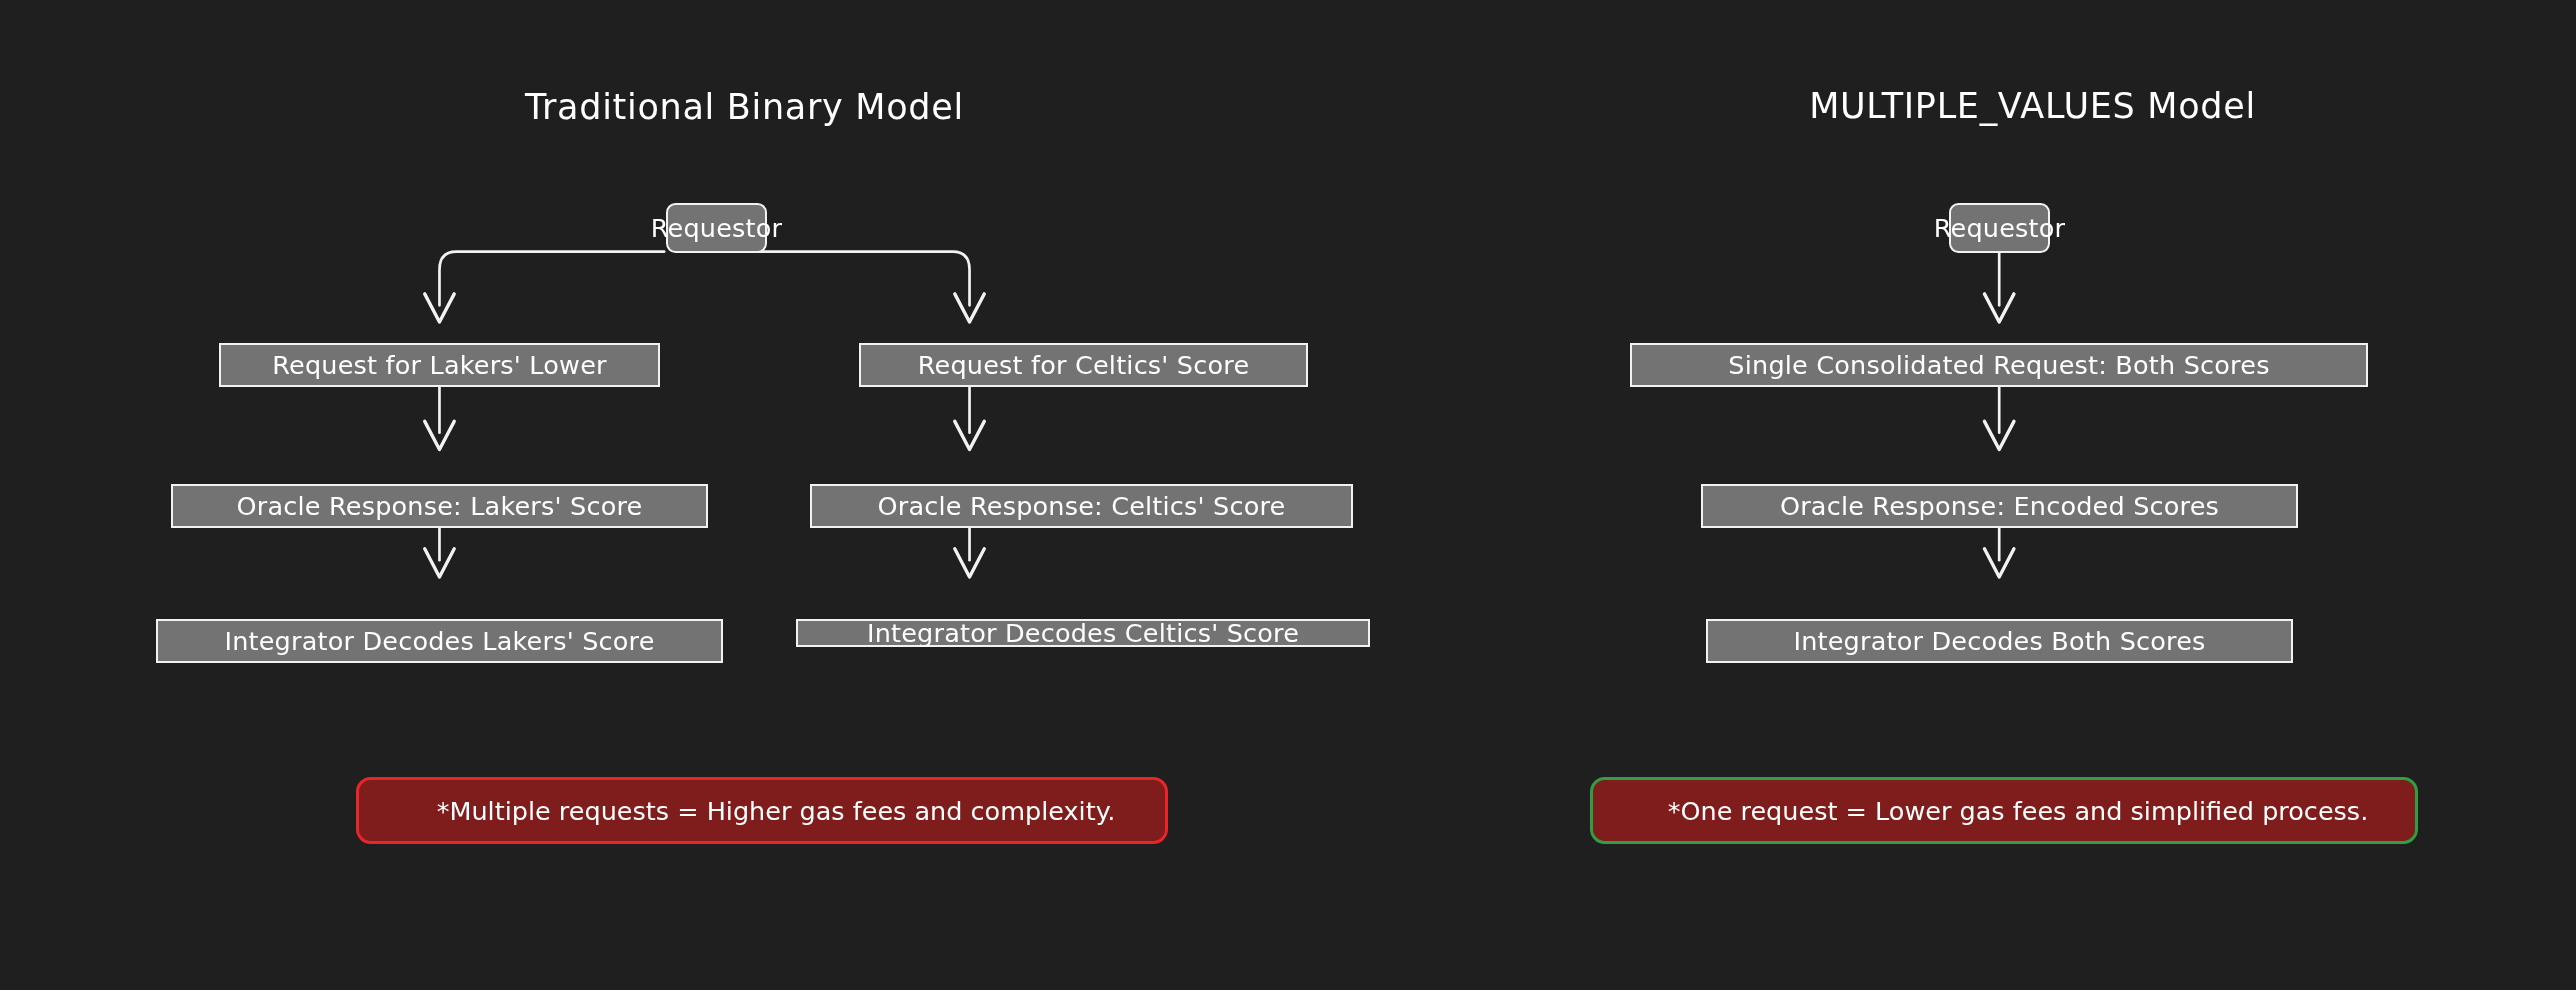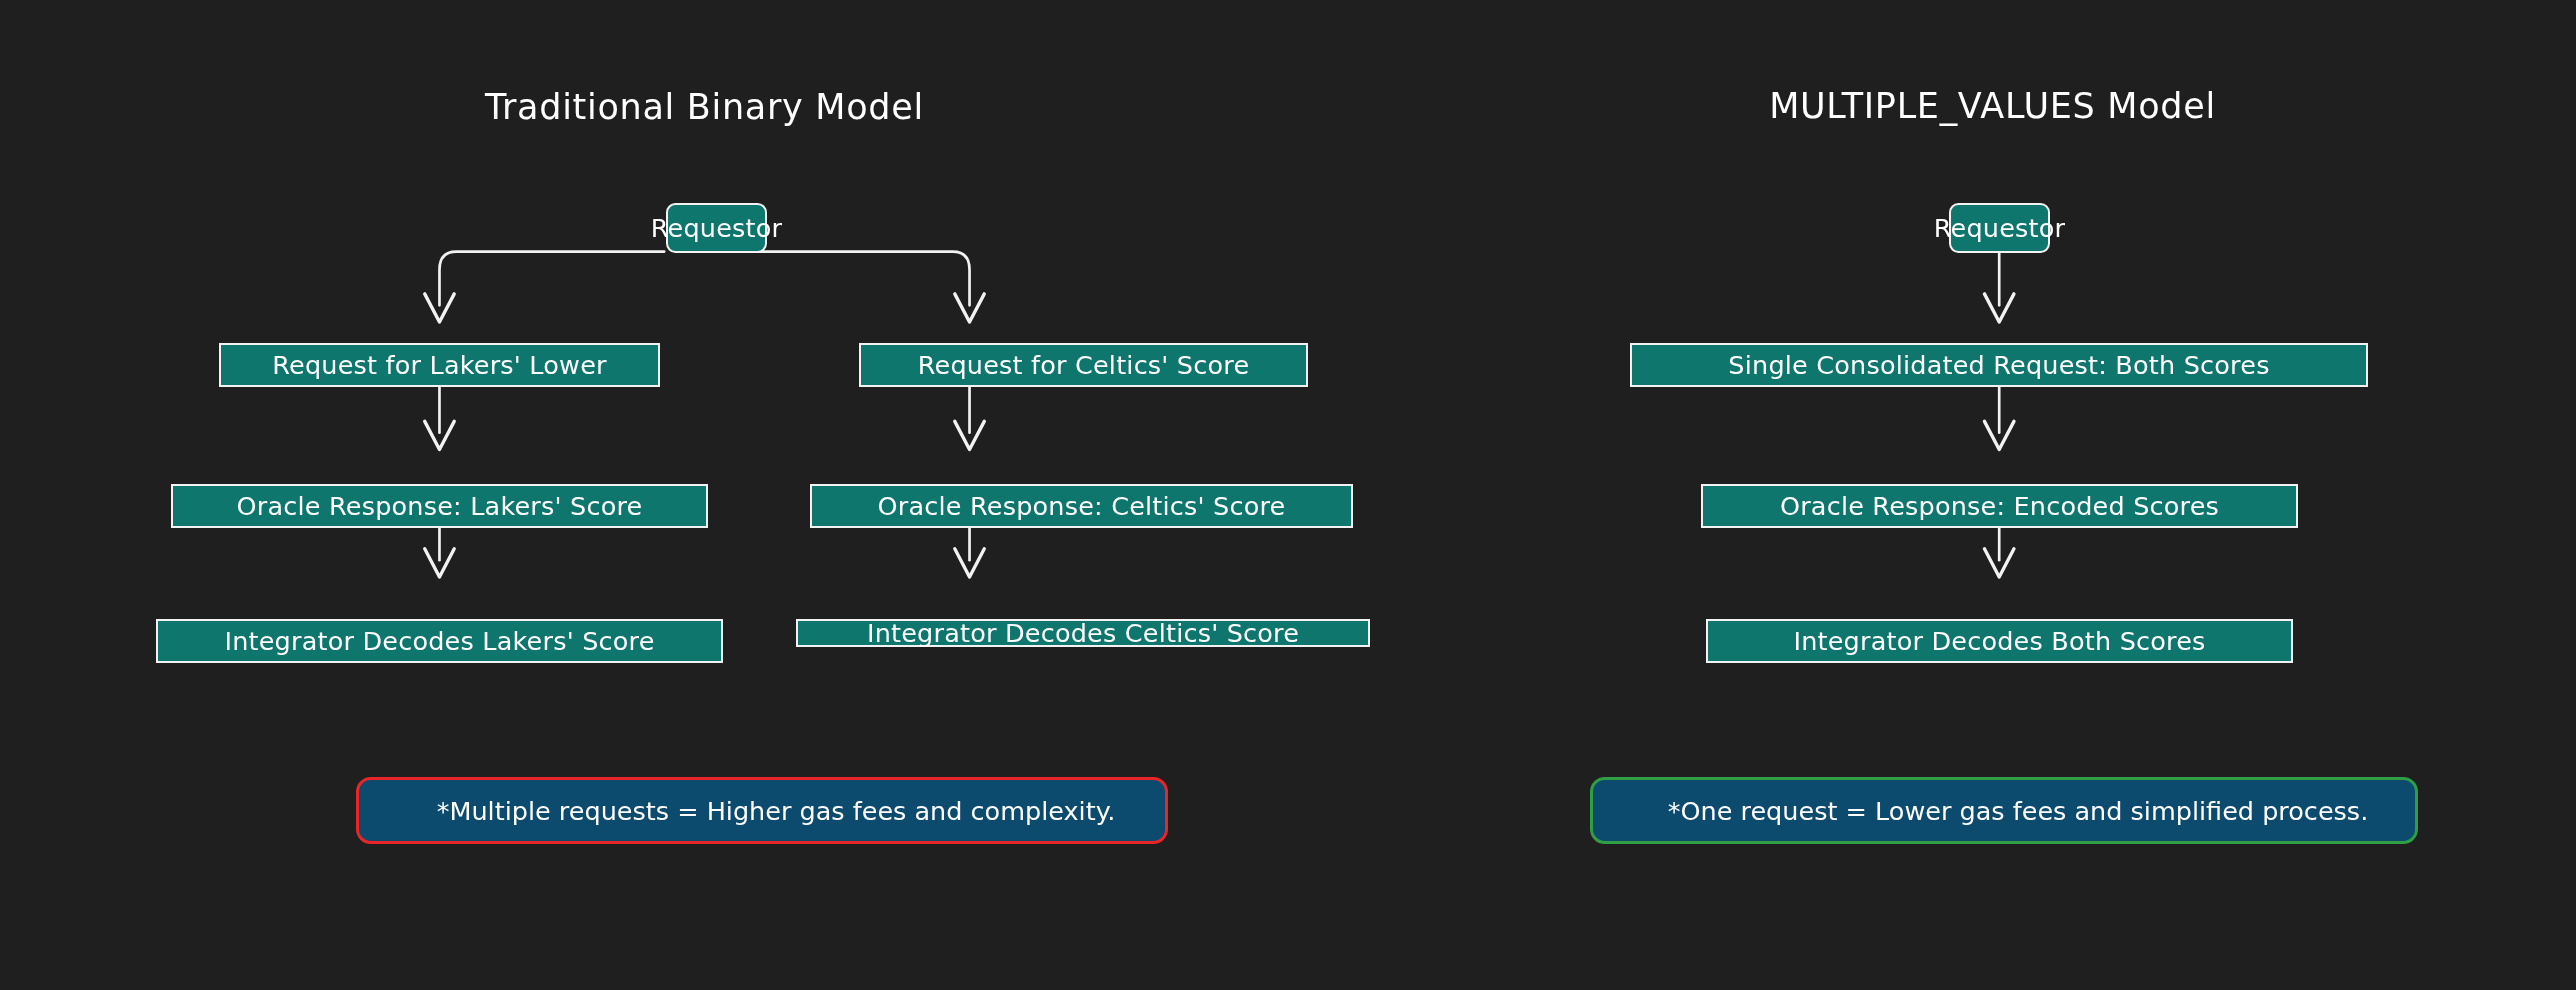--- a/index.html
+++ b/index.html
@@ -29,43 +29,44 @@
   #panel-right { left: 1409px; width: 1167px; }
 
   .panel-title {
     position: absolute;
     width: 100%;
     text-align: center;
     color: #ffffff;
     font-size: 35px;
     letter-spacing: 0.7px;
     white-space: nowrap;
+    padding-left: 40px;
   }
 
   .node {
     position: absolute;
     box-sizing: border-box;
     border: 2px solid #f2f2f2;
-    background: #0f766e;
+    background: #737373;
     color: #ffffff;
     display: flex;
     align-items: center;
     justify-content: center;
     font-size: 25.5px;
     white-space: nowrap;
     letter-spacing: 0.2px;
   }
   .node.rounded { border-radius: 9.4px; }
 
   .callout {
     position: absolute;
     box-sizing: border-box;
     border: 3.4px solid #e8262a;
     border-radius: 14.8px;
-    background: #0c4a6e;
+    background: #7f1d1d;
     color: #ffffff;
     display: flex;
     align-items: center;
     justify-content: center;
     font-size: 25.5px;
     white-space: nowrap;
     padding-left: 28px;
   }
   .callout.good { border-color: #2f9e44; }
 

